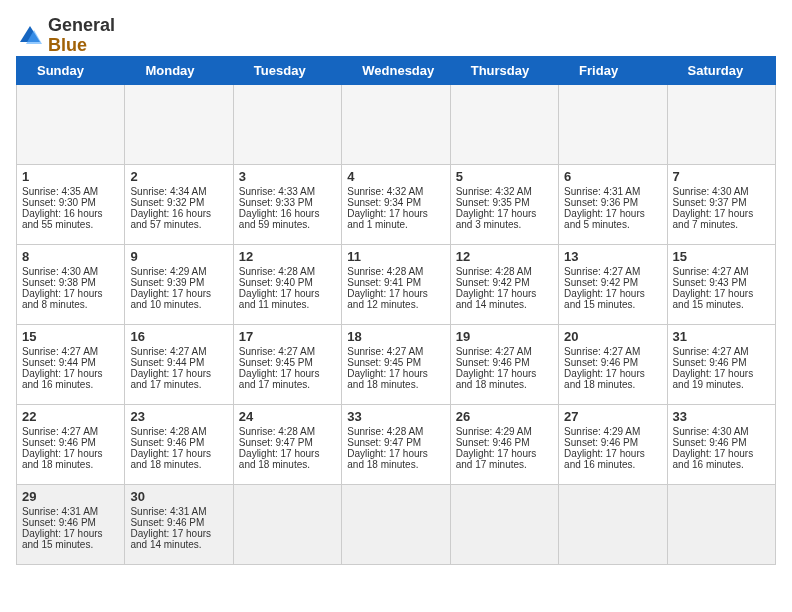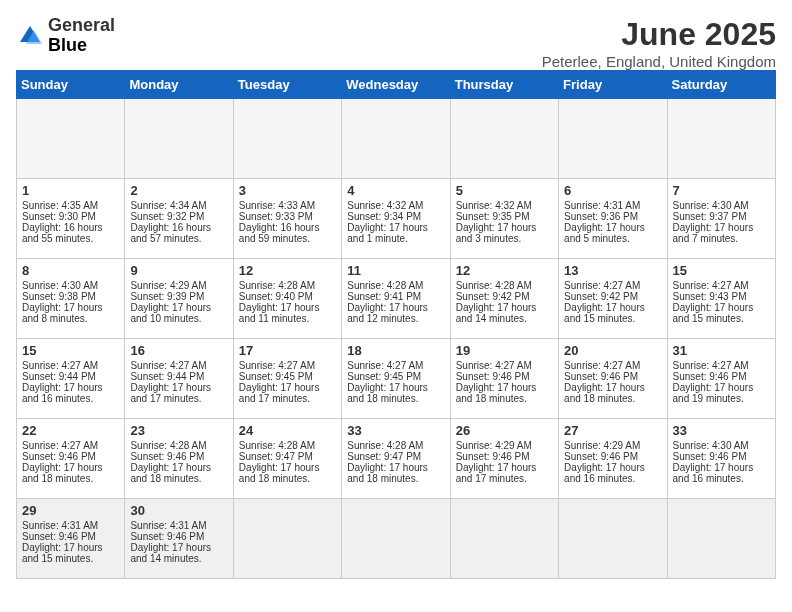--- a/index.html
+++ b/index.html
@@ -18,21 +18,21 @@
     .logo {
       display: flex;
       align-items: center;
     }
     .logo-text {
       font-size: 18px;
       font-weight: bold;
       line-height: 1.1;
     }
     .logo-general { color: #333; }
-    .logo-blue { color: #000000; }
+    .logo-blue { color: #a16207; }
     .logo-icon {
       width: 28px;
       height: 28px;
       margin-right: 4px;
     }
     .title-block {
       text-align: right;
     }
     .month-title {
       font-size: 32px;
@@ -46,21 +46,21 @@
     .calendar-table {
       width: 100%;
       border-collapse: collapse;
       table-layout: fixed;
     }
     .calendar-table th {
       background-color: #1565c0;
       color: #fff;
       font-size: 13px;
       font-weight: bold;
-      padding: 6px 4px;
+      padding: 6px 20px;
       text-align: left;
       border: 1px solid #1565c0;
     }
     .calendar-table td {
       vertical-align: top;
       border: 1px solid #ccc;
       padding: 4px 5px;
       font-size: 10px;
       color: #333;
       height: 80px;
@@ -88,24 +88,20 @@
 <div class="header-section">
   <div class="logo">
     <svg class="logo-icon" viewBox="0 0 28 28">
       <polygon points="14,4 24,20 4,20" fill="#1565c0"></polygon>
       <polygon points="18,8 26,22 10,22" fill="#4da6ff" opacity="0.6"></polygon>
     </svg>
     <div class="logo-text">
       <span class="logo-general">General</span><br>
       <span class="logo-blue">Blue</span>
     </div>
-  </div>
-  <div class="title-block">
-    <div class="month-title">June 2025</div>
-    <div class="subtitle">Peterlee, England, United Kingdom</div>
   </div>
 </div>
 
 <table class="calendar-table">
   <thead>
     <tr>
     <th>Sunday</th>
         <th>Monday</th>
         <th>Tuesday</th>
         <th>Wednesday</th>

